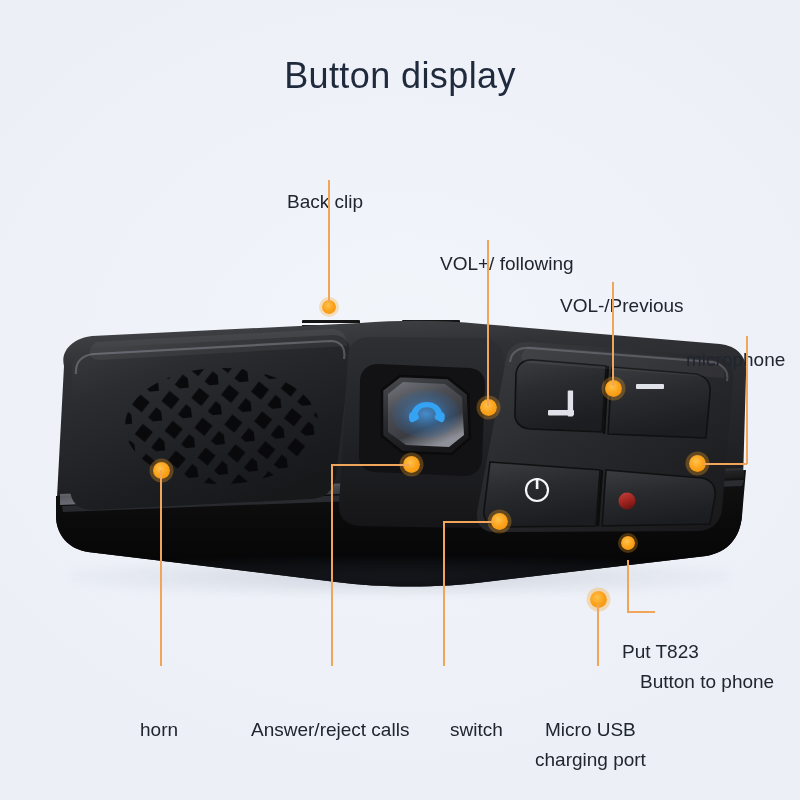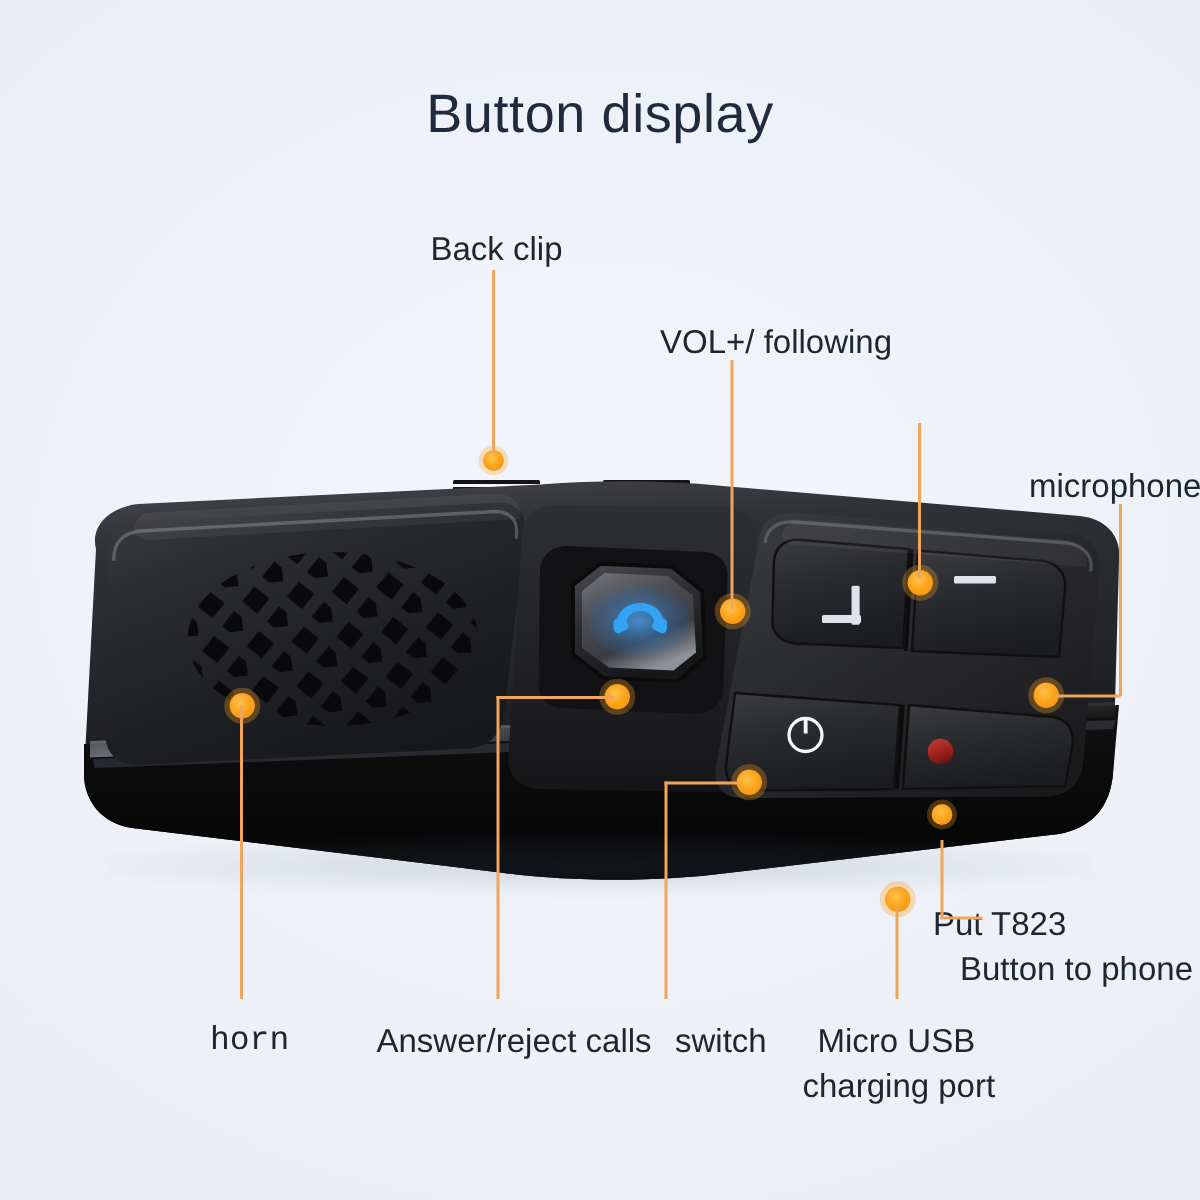--- a/index.html
+++ b/index.html
@@ -25,25 +25,26 @@
     text-align: center;
     font-size: 36px;
     color: #1f2a3d;
     letter-spacing: 0.4px;
     font-weight: 400;
   }
 
   
   .label {
     position: absolute;
-    font-size: 22px;
+    font-size: 19px;
     color: #20262f;
     white-space: nowrap;
     line-height: 1.42;
     font-weight: 400;
+    margin-top: 39px;
   }
 
   
   .leader {
     position: absolute;
     background: #f0a55a;
   }
   .leader.v { width: 1.6px; }
   .leader.h { height: 1.6px; }
 
@@ -307,20 +308,21 @@
   </div>
 
   <div class="label" style="left:287px; top:150px;">Back clip</div>
   <div class="leader v" style="left:328px; top:180px; height:122px;"></div>
   <div class="dot small" style="left:329px; top:307px;"></div>
 
   <div class="label" style="left:440px; top:212px;text-align:center;">VOL+/ following</div>
   <div class="leader v" style="left:487px; top:240px; height:166px;"></div>
   <div class="dot" style="left:488px; top:407px;"></div>
 
+  <div class="label" style="left:560px; top:254px;">VOL-/Previous</div>
   <div class="leader v" style="left:612px; top:282px; height:104px;"></div>
   <div class="dot" style="left:613px; top:388px;"></div>
 
   <div class="label" style="left:686px; top:308px;">microphone</div>
   <div class="leader v" style="left:746px; top:336px; height:128px;"></div>
   <div class="leader h" style="left:704px; top:463px; width:43px;"></div>
   <div class="dot" style="left:697px; top:463px;"></div>
 
   <div class="label" style="left:622px; top:600px;">Put T823</div>
   <div class="label" style="left:640px; top:630px;">Button to phone</div>
@@ -336,17 +338,17 @@
   <div class="label" style="left:450px; top:678px;">switch</div>
   <div class="leader h" style="left:443px; top:521px; width:50px;"></div>
   <div class="leader v" style="left:443px; top:521px; height:145px;"></div>
   <div class="dot" style="left:499px; top:521px;"></div>
 
   <div class="label" style="left:251px; top:678px;">Answer/reject calls</div>
   <div class="leader h" style="left:331px; top:464px; width:78px;"></div>
   <div class="leader v" style="left:331px; top:464px; height:202px;"></div>
   <div class="dot" style="left:411px; top:464px;"></div>
 
-  <div class="label" style="left:140px; top:678px;font-family:Liberation Mono, monospace;">horn</div>
+  <div class="label" style="left:140px; top:678px;">horn</div>
   <div class="leader v" style="left:160px; top:470px; height:196px;"></div>
   <div class="dot" style="left:161px; top:470px;"></div>
 
 </div>
 
 </body></html>

